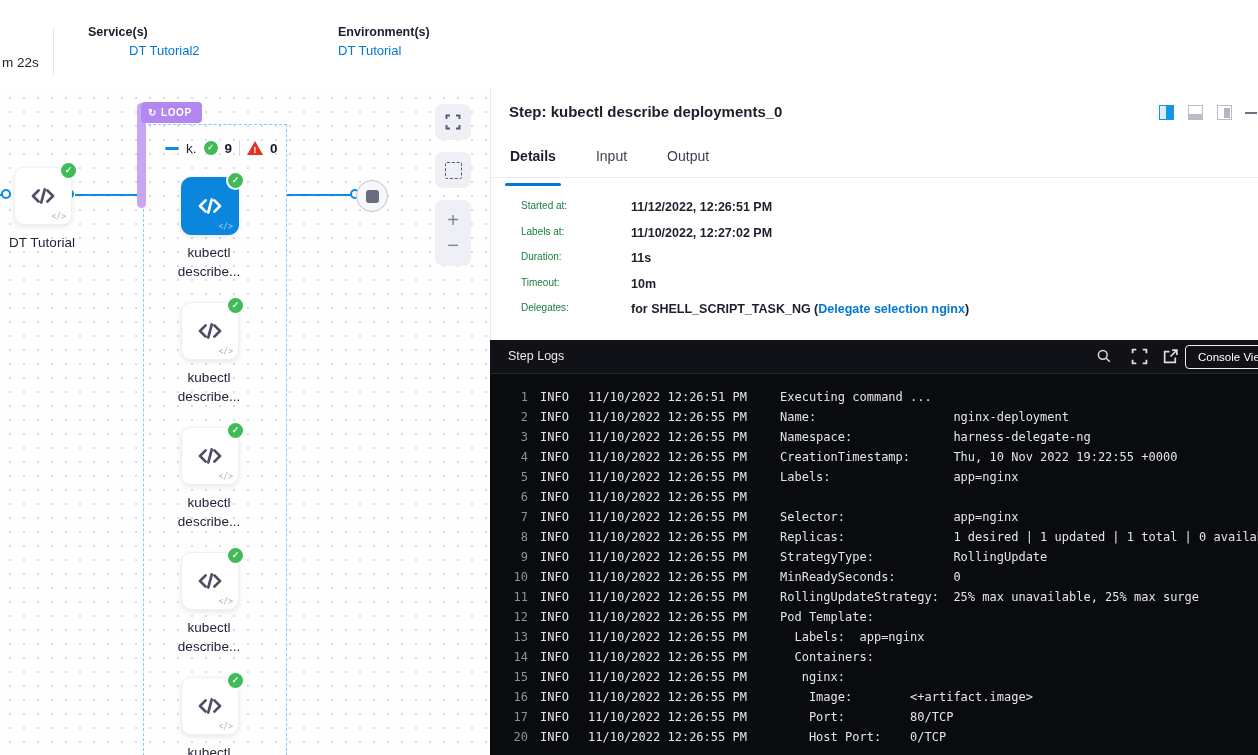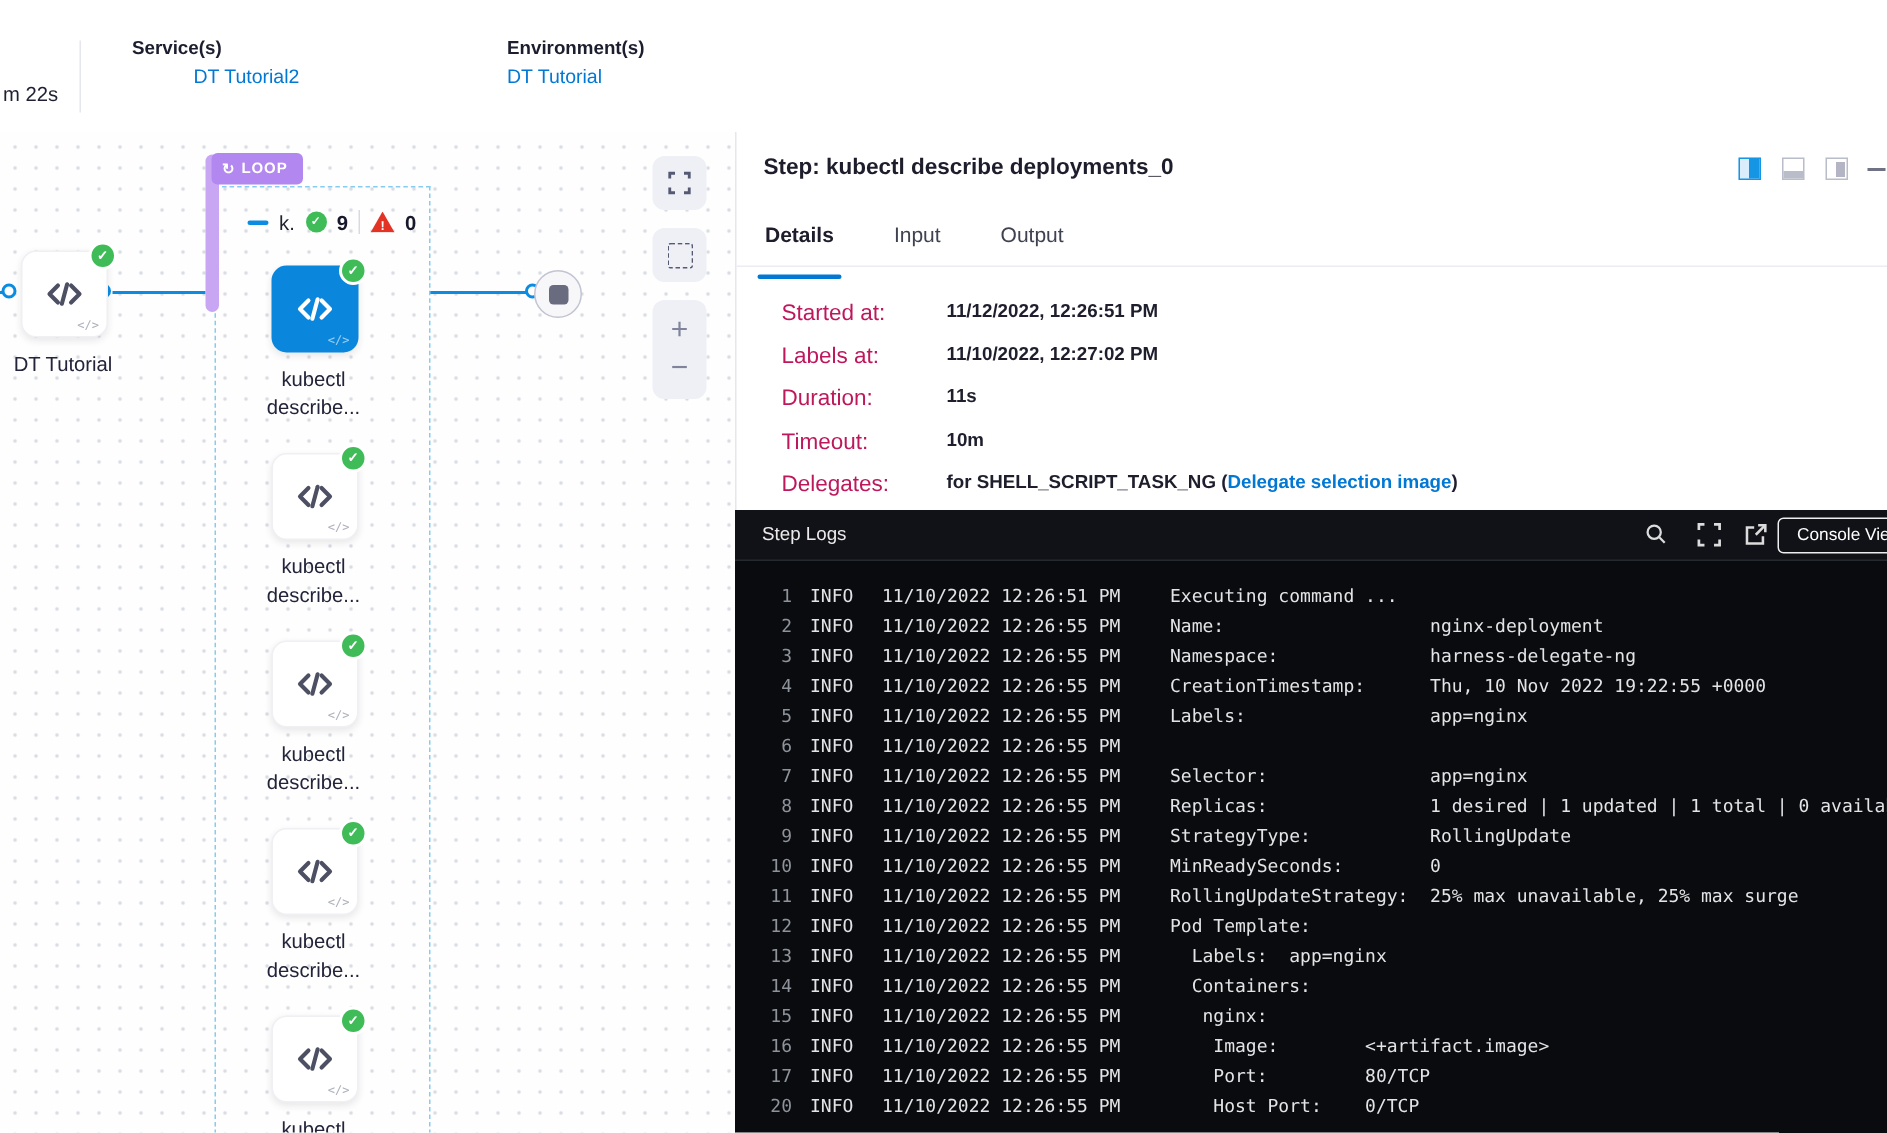--- a/index.html
+++ b/index.html
@@ -51,21 +51,21 @@
   .ptitle{left:18px;top:15px;font-size:15px;font-weight:700;color:#1d1d2c;}
   .lico{position:absolute;top:17px;width:15px;height:15px;box-sizing:border-box;cursor:pointer;}
   .lico .fill{position:absolute;}
   .pdash{left:754px;top:24px;width:12px;height:2px;background:#6f7284;cursor:pointer;}
   .tabs{left:0;top:60px;width:768px;height:30px;border-bottom:1px solid #ececf2;display:flex;gap:40px;padding-left:19px;box-sizing:border-box;}
   .tab{position:relative;font-size:14px;color:#3f4250;cursor:pointer;}
   .tab.active{font-weight:700;color:#1d1d2c;}
   .tab.active::after{content:'';position:absolute;left:-5px;right:-5px;bottom:-9px;height:3px;border-radius:2px;background:#0278d5;}
   .details{left:30px;top:112px;}
   .drow{display:flex;margin-bottom:11.5px;}
-  .dlabel{width:110px;font-size:15px;color:#be185d;font-weight:500;}
+  .dlabel{width:110px;font-size:10px;color:#15803d;font-weight:500;}
   .dvalue{font-size:12.5px;color:#1e1e2d;font-weight:700;white-space:pre;}
   .dlink{font-size:12.5px;color:#0278d5;font-weight:700;cursor:pointer;}
   
   #logs{left:490px;top:340px;width:784px;height:415px;background:#0a0b0e;overflow:hidden;}
   .lhead{position:absolute;left:0;top:0;width:768px;height:33px;background:#101217;border-bottom:1px solid #26292f;}
   .ltitle{left:18px;top:9px;font-size:12.5px;color:#eceaea;}
   .hico{position:absolute;top:8px;cursor:pointer;}
   .cbtn{position:absolute;left:695px;top:5px;height:22px;line-height:22px;padding:0 12px;border:1px solid #eeeeee;
     border-radius:4px;color:#fff;font-size:11.5px;white-space:nowrap;cursor:pointer;}
   .lbody{position:absolute;left:0;top:33px;width:768px;padding-top:17px;}
@@ -240,21 +240,21 @@
       <span class="dlabel">Duration:</span>
       <span class="dvalue">11s</span>
     </div>
     <div class="drow">
       <span class="dlabel">Timeout:</span>
       <span class="dvalue">10m</span>
     </div>
     <div class="drow">
       <span class="dlabel">Delegates:</span>
       <span class="dvalue">for SHELL_SCRIPT_TASK_NG (</span>
-        <span class="dlink">Delegate selection image</span>
+        <span class="dlink">Delegate selection nginx</span>
         <span class="dvalue">)</span>
     </div>
   </div>
 </div>
 
 <div id="logs" class="abs">
   <div class="lhead">
     <span class="abs ltitle">Step Logs</span>
     <span class="hico" style="left:606px;">
       <svg width="16" height="16" viewBox="0 0 16 16" fill="none" stroke="#dcdcdc" stroke-width="1.5">

